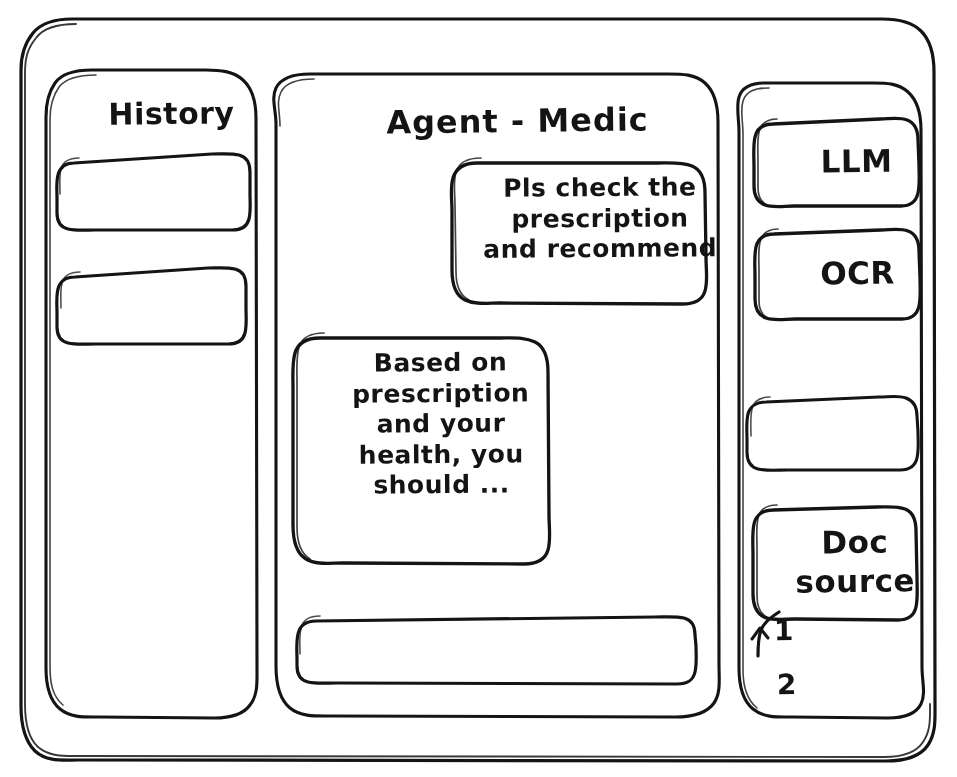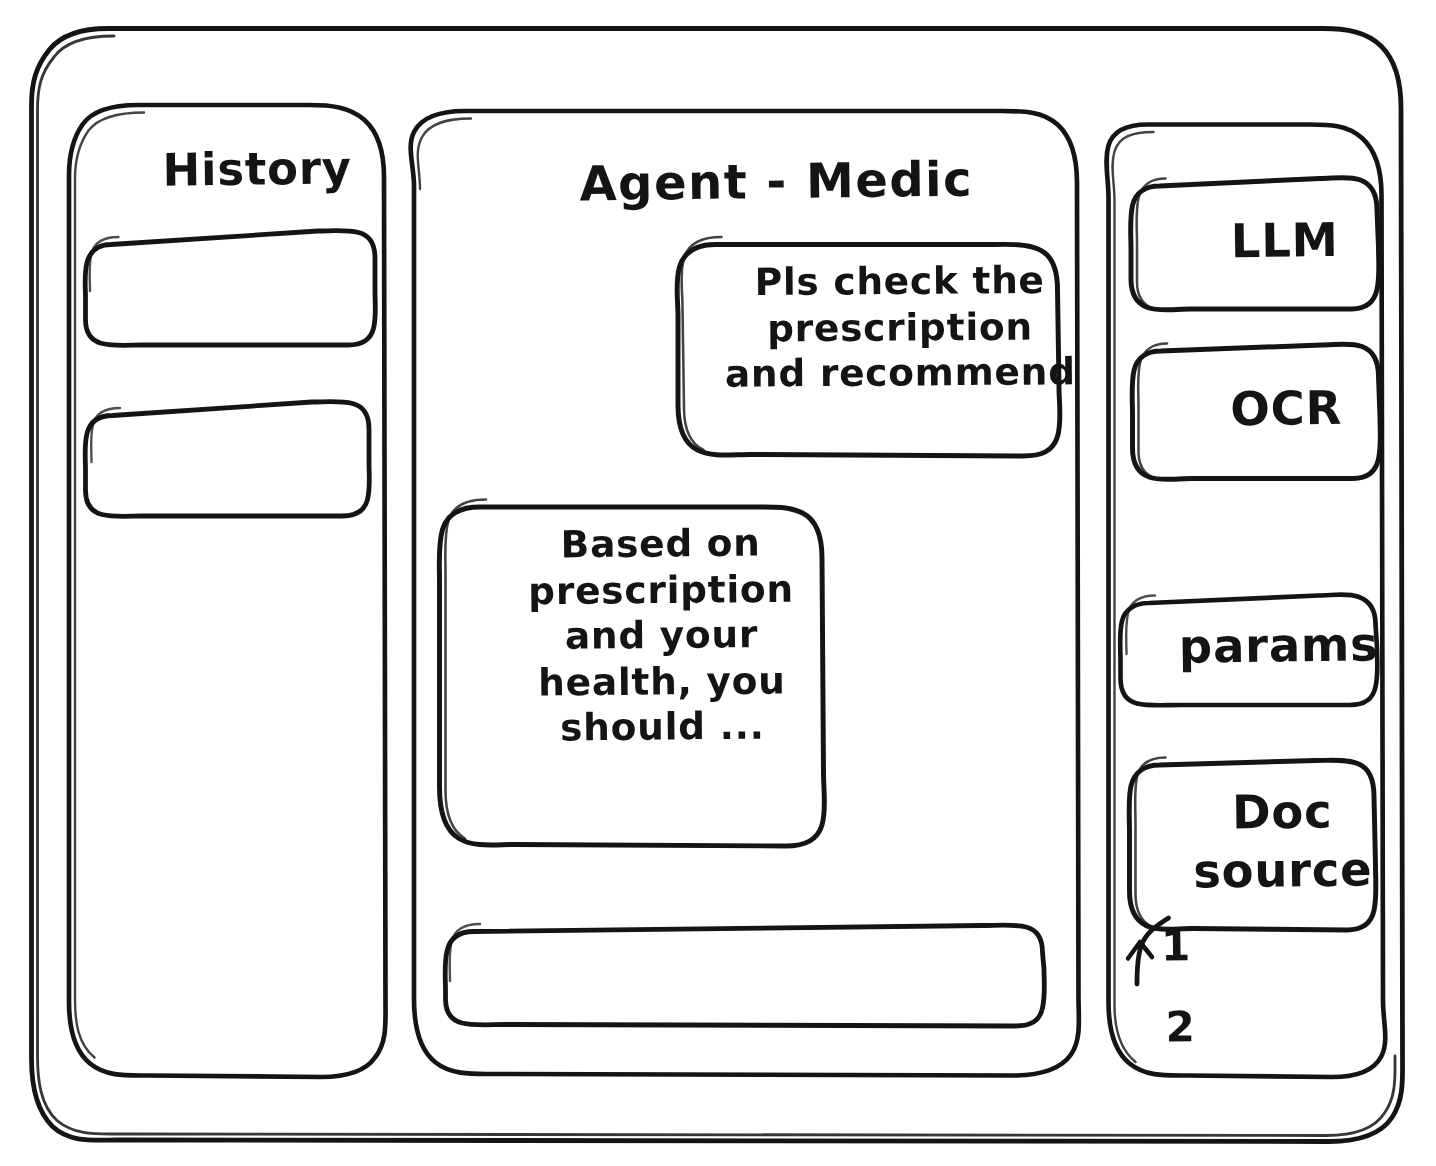--- a/index.html
+++ b/index.html
@@ -190,23 +190,20 @@
     </div>
 
     <div style="position:absolute;left:755px;top:229px;width:165px;height:90px;">
       <span class="lbl tool-label" style="left:0;top:26px;width:165px;position:absolute;">OCR</span>
     </div>
 
     <div style="position:absolute;left:754px;top:119px;width:165px;height:87px;">
       <span class="lbl tool-label" style="left:0;top:24px;width:165px;position:absolute;">LLM</span>
     </div>
 
-    <div style="position:absolute;left:747px;top:397px;width:171px;height:73px;">
-      <span class="lbl tool-label" style="left:0;top:16px;width:171px;position:absolute;">params</span>
-    </div>
 
     <div style="position:absolute;left:753px;top:507px;width:164px;height:90px;">
       <span class="lbl tool-label" style="left:0;top:16px;width:164px;position:absolute;line-height:1.25;">Doc
 source</span>
     </div>
 
     <div class="lbl num-label" style="left:754px;top:614px;width:60px;">1</div>
 
     <div class="lbl num-label" style="left:757px;top:668px;width:60px;">2</div>
 

